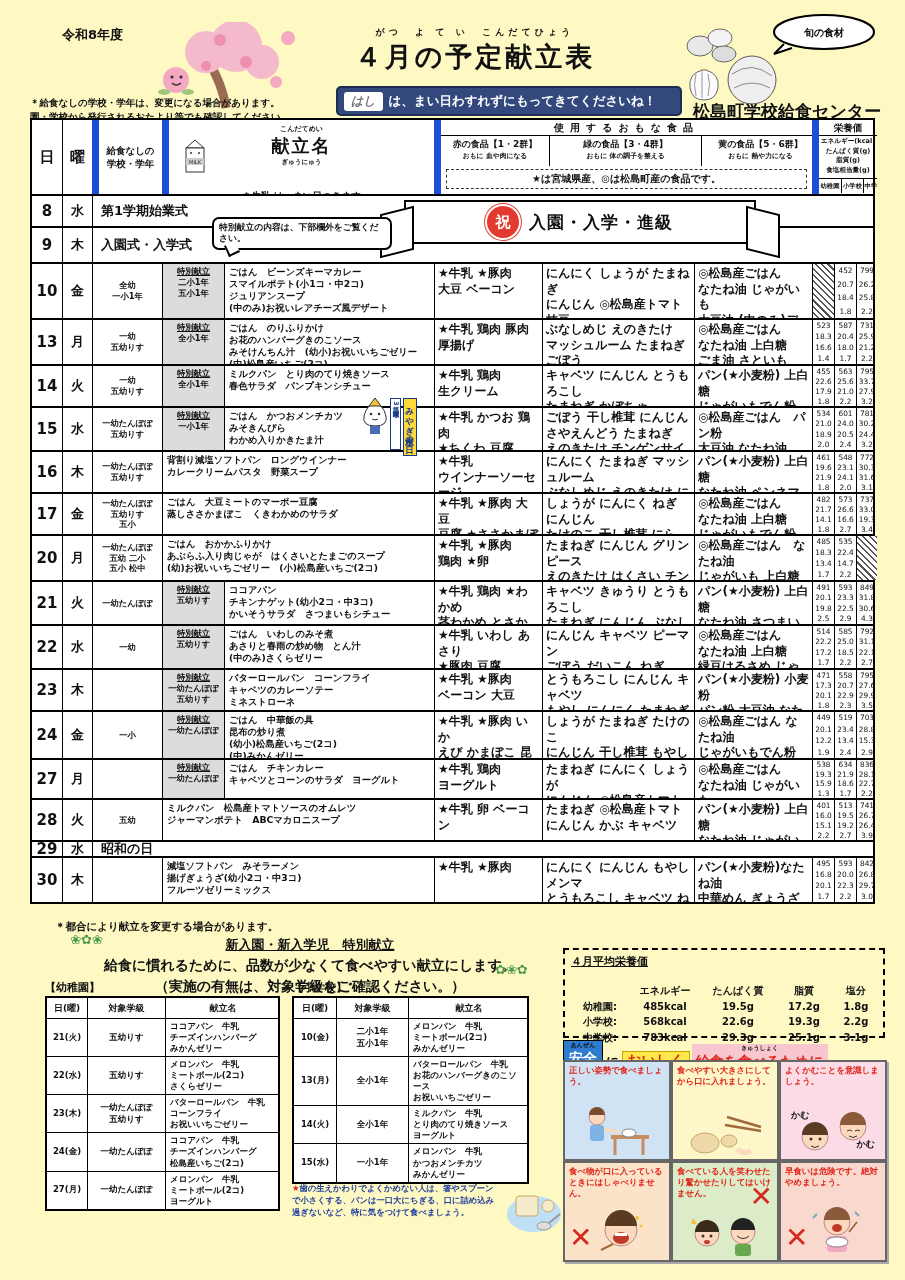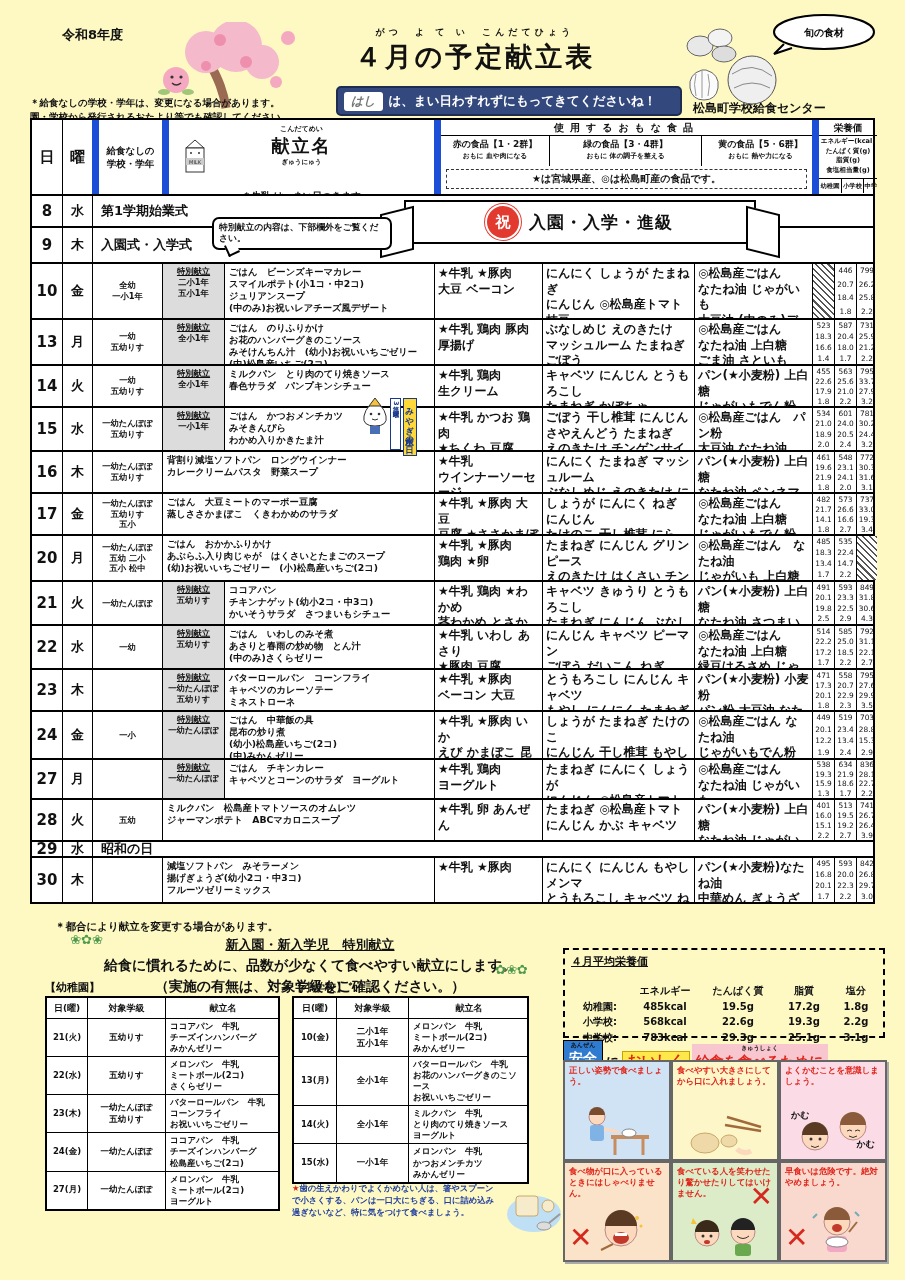--- a/index.html
+++ b/index.html
@@ -7,21 +7,21 @@
 .page{position:relative;width:905px;height:1280px;background:#fef9c3;font-family:"DejaVu Sans",sans-serif;color:#111;overflow:hidden}
 
 .year{position:absolute;left:62px;top:26px;font-size:13px;font-weight:bold}
 .sakura{position:absolute;left:148px;top:22px}
 .title-wrap{position:absolute;left:310px;top:26px;width:330px;text-align:center}
 .title-furi{font-size:9px;font-weight:bold;letter-spacing:4px}
 .title-main{font-size:27px;font-weight:bold;letter-spacing:3px}
 .head-note{position:absolute;left:30px;top:96px;font-size:9.5px;font-weight:bold;line-height:1.5;white-space:pre-line}
 .hashi-banner{position:absolute;left:336px;top:86px;width:346px;height:30px;background:#33497e;border:2px solid #1d2c50;border-radius:5px;display:flex;align-items:center;gap:6px;padding:0 6px;color:#fff;font-weight:bold;font-size:12.5px}
 .hashi-chip{background:#fff;color:#777;border-radius:3px;font-size:12px;font-weight:bold;padding:1px 7px;font-style:italic}
-.center-name{position:absolute;left:693px;top:100px;font-size:12px;font-weight:bold}
+.center-name{position:absolute;left:693px;top:100px;font-size:17px;font-weight:bold}
 .veggies{position:absolute;left:672px;top:8px}
 
 .menu-table{position:absolute;left:30px;top:118px;width:845px;border:2px solid #000;background:#fff}
 .m-head{display:grid;grid-template-columns:60px 70px 272px 378px 65px;height:74px}
 .m-head>div{border-left:7px solid #1d4ed8;overflow:hidden}
 .m-head>div:first-child{border-left:none}
 .h-daywd{display:grid;grid-template-columns:30px 30px}
 .h-daywd div{display:flex;align-items:center;justify-content:center;font-size:15px;font-weight:bold}
 .h-daywd div+div{border-left:1px solid #000}
 .h-school{display:flex;align-items:center;justify-content:center;text-align:center;font-size:9.5px;font-weight:bold;white-space:pre-line;line-height:1.4}
@@ -264,21 +264,21 @@
           <div class="c-food">★牛乳 ★豚肉
 大豆 ベーコン</div>
           <div class="c-food">にんにく しょうが たまねぎ
 にんじん ◎松島産トマト 枝豆
 だいこん キャベツ</div>
           <div class="c-food">◎松島産ごはん
 なたね油 じゃがいも
 大豆油 (中のみ)デザート</div>
           <div class="c-nut hatch"></div>
           <div class="c-nut">
-            <div>446</div>
+            <div>452</div>
             <div>20.7</div>
             <div>18.4</div>
             <div>1.8</div>
           </div>
           <div class="c-nut">
             <div>799</div>
             <div>26.2</div>
             <div>25.8</div>
             <div>2.2</div>
           </div>
@@ -695,21 +695,21 @@
             <div>22.7</div>
             <div>2.2</div>
           </div>
         </div>
         <div class="m-row">
           <div class="c-day">28</div>
           <div class="c-wd">火</div>
           <div class="c-school">五幼</div>
           <div class="c-menu wide">ミルクパン　松島産トマトソースのオムレツ
 ジャーマンポテト　ABCマカロニスープ</div>
-          <div class="c-food">★牛乳 卵 あんぜん</div>
+          <div class="c-food">★牛乳 卵 ベーコン</div>
           <div class="c-food">たまねぎ ◎松島産トマト
 にんじん かぶ キャベツ</div>
           <div class="c-food">パン(★小麦粉) 上白糖
 なたね油 じゃがいも
 マカロニ</div>
           <div class="c-nut">
             <div>401</div>
             <div>16.0</div>
             <div>15.1</div>
             <div>2.2</div>

